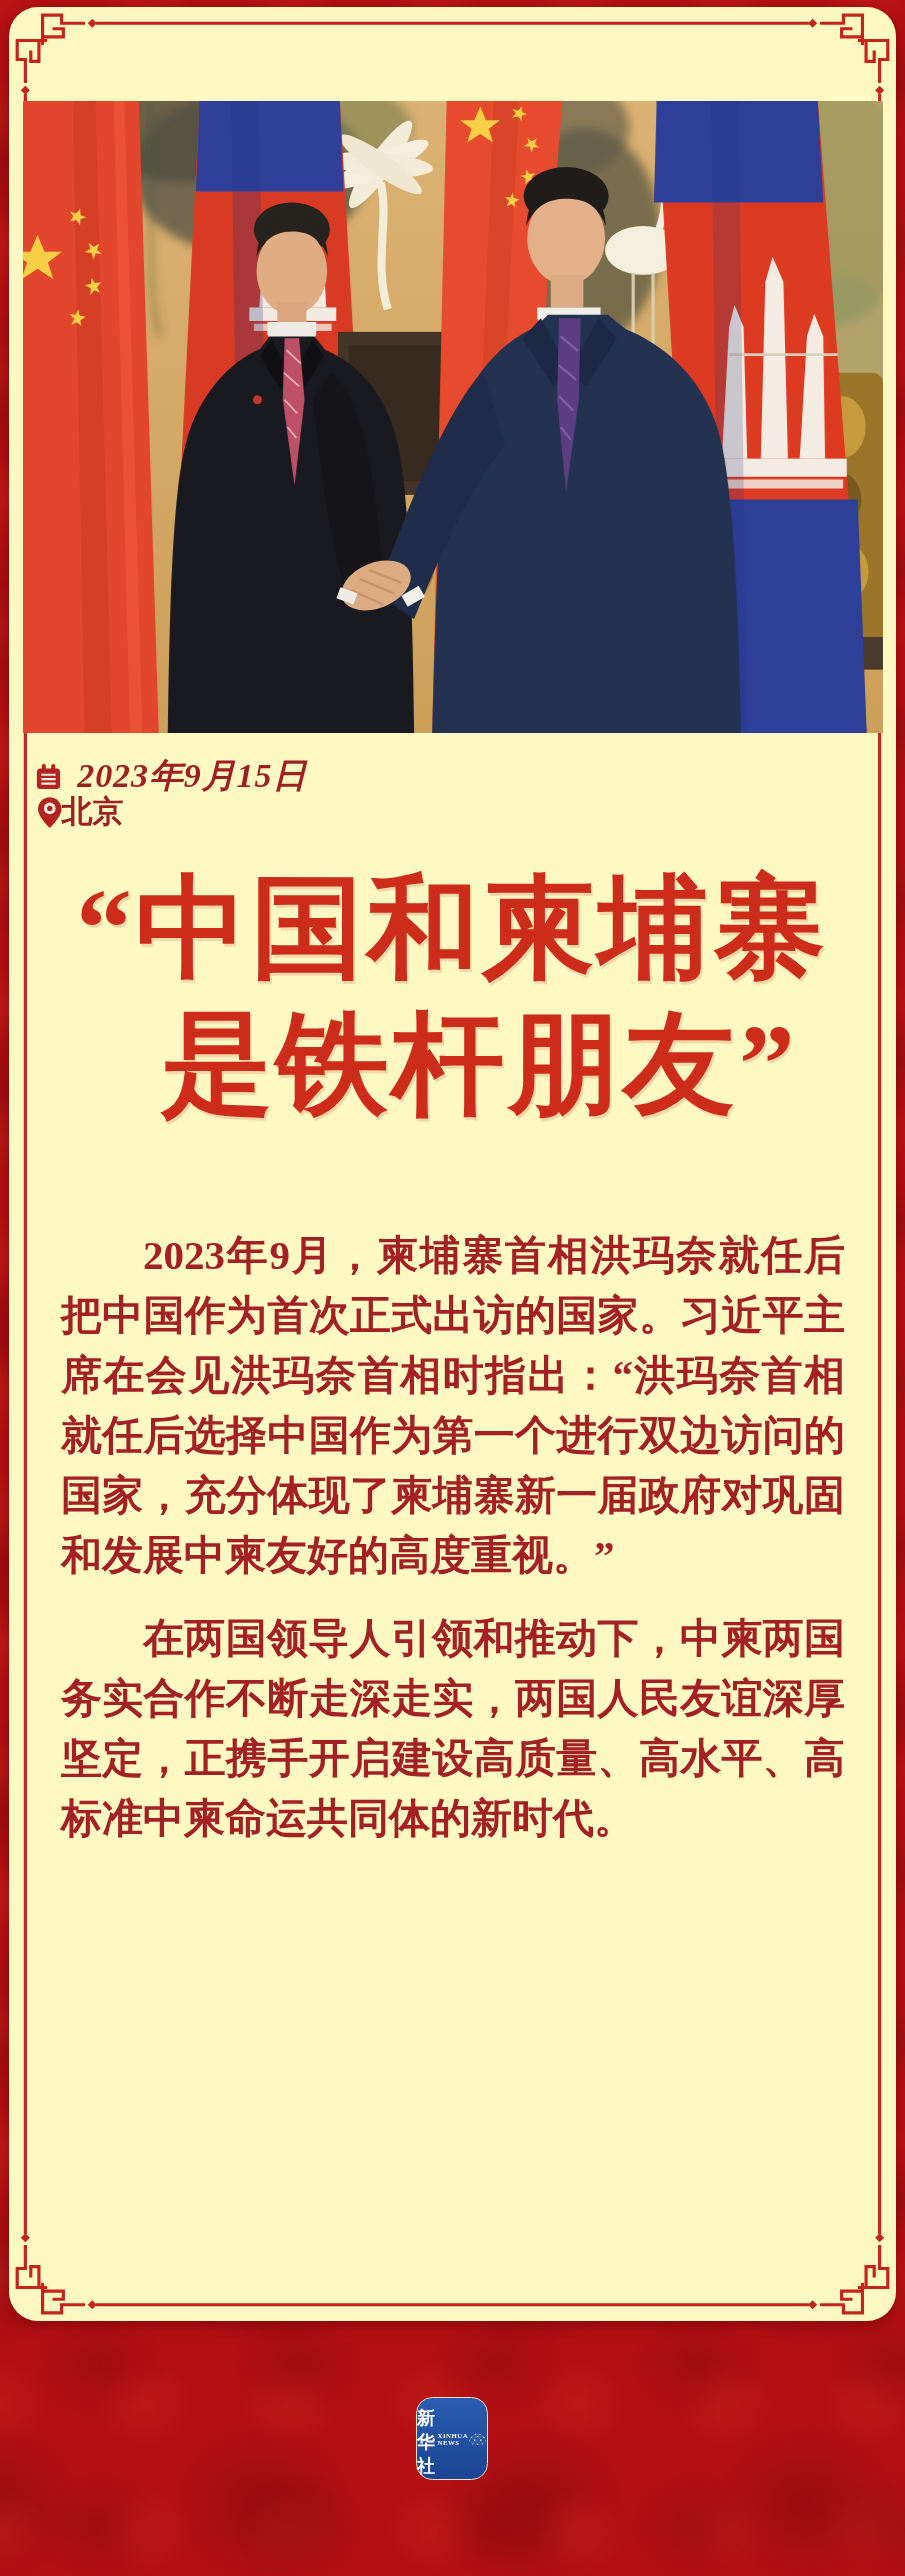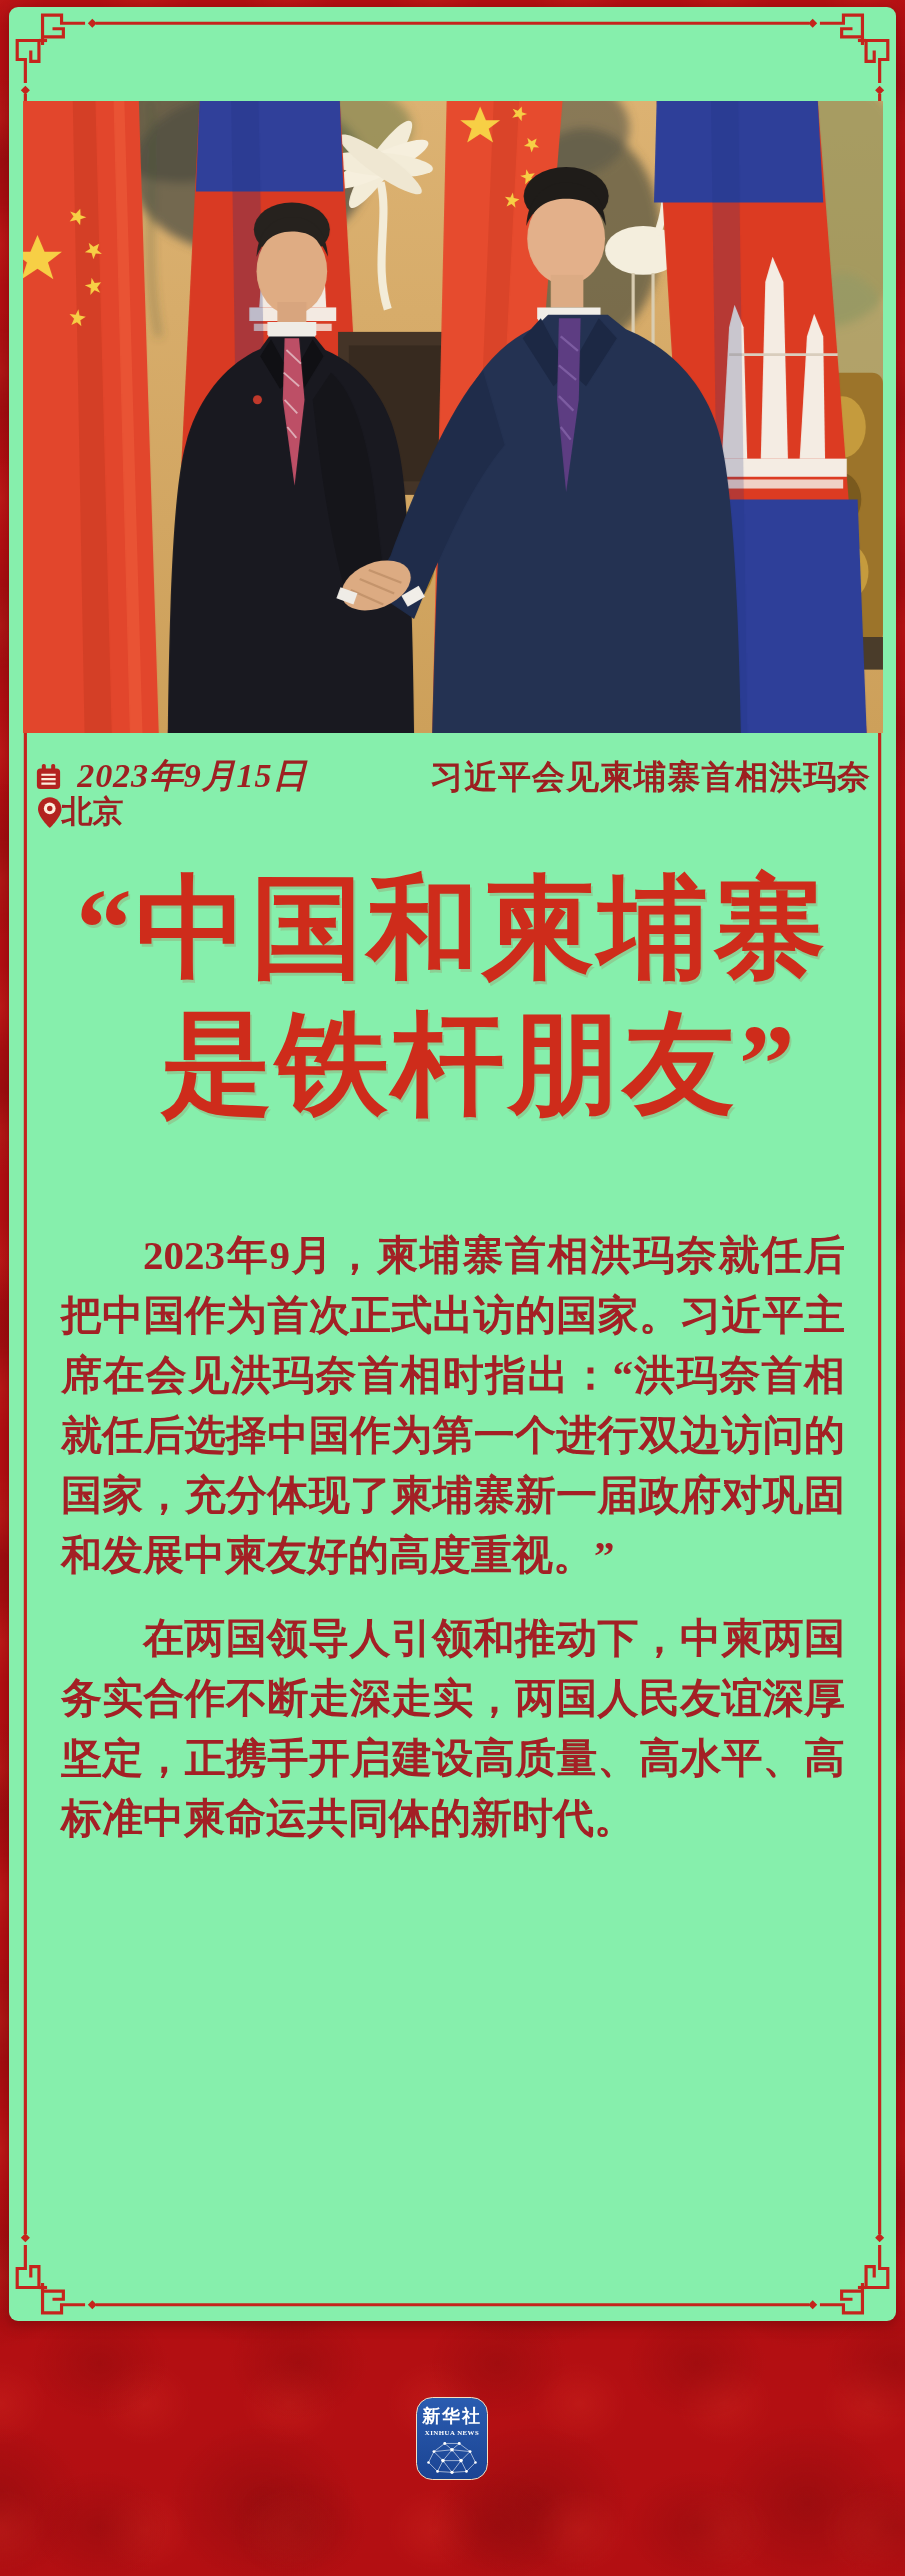--- a/index.html
+++ b/index.html
@@ -11,22 +11,22 @@
     background-color:#b30f12;
     background-image:
       radial-gradient(closest-side, rgba(140,10,12,.45), rgba(140,10,12,0) 70%),
       radial-gradient(closest-side, rgba(215,45,35,.30), rgba(215,45,35,0) 65%),
       radial-gradient(closest-side, rgba(118,8,10,.38), rgba(118,8,10,0) 70%);
     background-size:199px 163px,145px 127px,272px 235px;
     background-position:0 0,72px 54px,127px 36px;
   }
   .panel{
     position:absolute;left:9px;top:7.2px;width:887px;height:2314px;
-    background:#86efac;
-    border-radius:9px;
+    background:#fef9c3;
+    border-radius:29px;
     box-shadow:0 3.6px 12.7px rgba(70,0,0,.35);
   }
   .frame{position:absolute;left:0;top:0;width:887px;height:2314px;pointer-events:none;}
   .photo{position:absolute;left:13.6px;top:94px;width:860px;height:632px;display:block;}
   
   .date-row{position:absolute;left:27px;top:746px;display:flex;align-items:center;gap:16.3px;}
   .loc-row{position:absolute;left:29px;top:784px;display:flex;align-items:center;}
   .date-text{font-size:34px;font-weight:bold;font-style:italic;color:#9e2022;letter-spacing:0.9px;}
   .loc-text{font-size:31px;font-weight:bold;color:#9e2022;}
   .caption{position:absolute;right:25px;top:748px;font-size:33px;font-weight:bold;color:#9c1f20;letter-spacing:0.9px;}
@@ -43,21 +43,21 @@
     color:#a32025;
     text-align:justify;text-justify:inter-character;
     text-indent:2em;
   }
   
   .xinhua-logo{
     position:absolute;left:416px;top:2397px;width:72px;height:83px;
     box-sizing:border-box;
     background:linear-gradient(180deg,#2a5cb0,#1b4493);
     border:1.8px solid #f3e0c2;border-radius:16.3px;
-    display:flex;flex-direction:column;align-items:center;
+    display:flex;align-items:center;
     color:#ffffff;
   }
   .logo-cn{font-size:18px;font-weight:bold;letter-spacing:1.8px;margin-top:6.3px;
     font-family:"Liberation Serif","DejaVu Serif",serif;}
   .logo-en{font-size:6.8px;letter-spacing:0.5px;margin-top:0.9px;font-weight:bold;}
   .icon{flex:0 0 auto;display:block;}
 </style>
 </head>
 <body>
 
@@ -238,21 +238,20 @@
 
   <div class="loc-row">
     <svg class="icon" width="23.5" height="31" viewBox="0 0 26 34">
       <path d="M13,0 C5.8,0 0,5.8 0,13 C0,22 13,34 13,34 C13,34 26,22 26,13 C26,5.8 20.2,0 13,0 Z" fill="#b3231f"></path>
       <circle cx="13" cy="12.5" r="6.5" fill="#fdeedd"></circle>
       <circle cx="13" cy="12.5" r="3" fill="#b3231f"></circle>
     </svg>
     <span class="loc-text">北京</span>
   </div>
 
-  <div class="caption">习近平会见柬埔寨首相洪玛奈</div>
 
   <div class="headline">
     <span class="l1">“中国和柬埔寨</span>
     <span class="l2">是铁杆朋友”</span>
   </div>
 
   <div class="article">
     <p>2023年9月，柬埔寨首相洪玛奈就任后把中国作为首次正式出访的国家。习近平主席在会见洪玛奈首相时指出：“洪玛奈首相就任后选择中国作为第一个进行双边访问的国家，充分体现了柬埔寨新一届政府对巩固和发展中柬友好的高度重视。”</p>
     <p>在两国领导人引领和推动下，中柬两国务实合作不断走深走实，两国人民友谊深厚坚定，正携手开启建设高质量、高水平、高标准中柬命运共同体的新时代。</p>
   </div>

